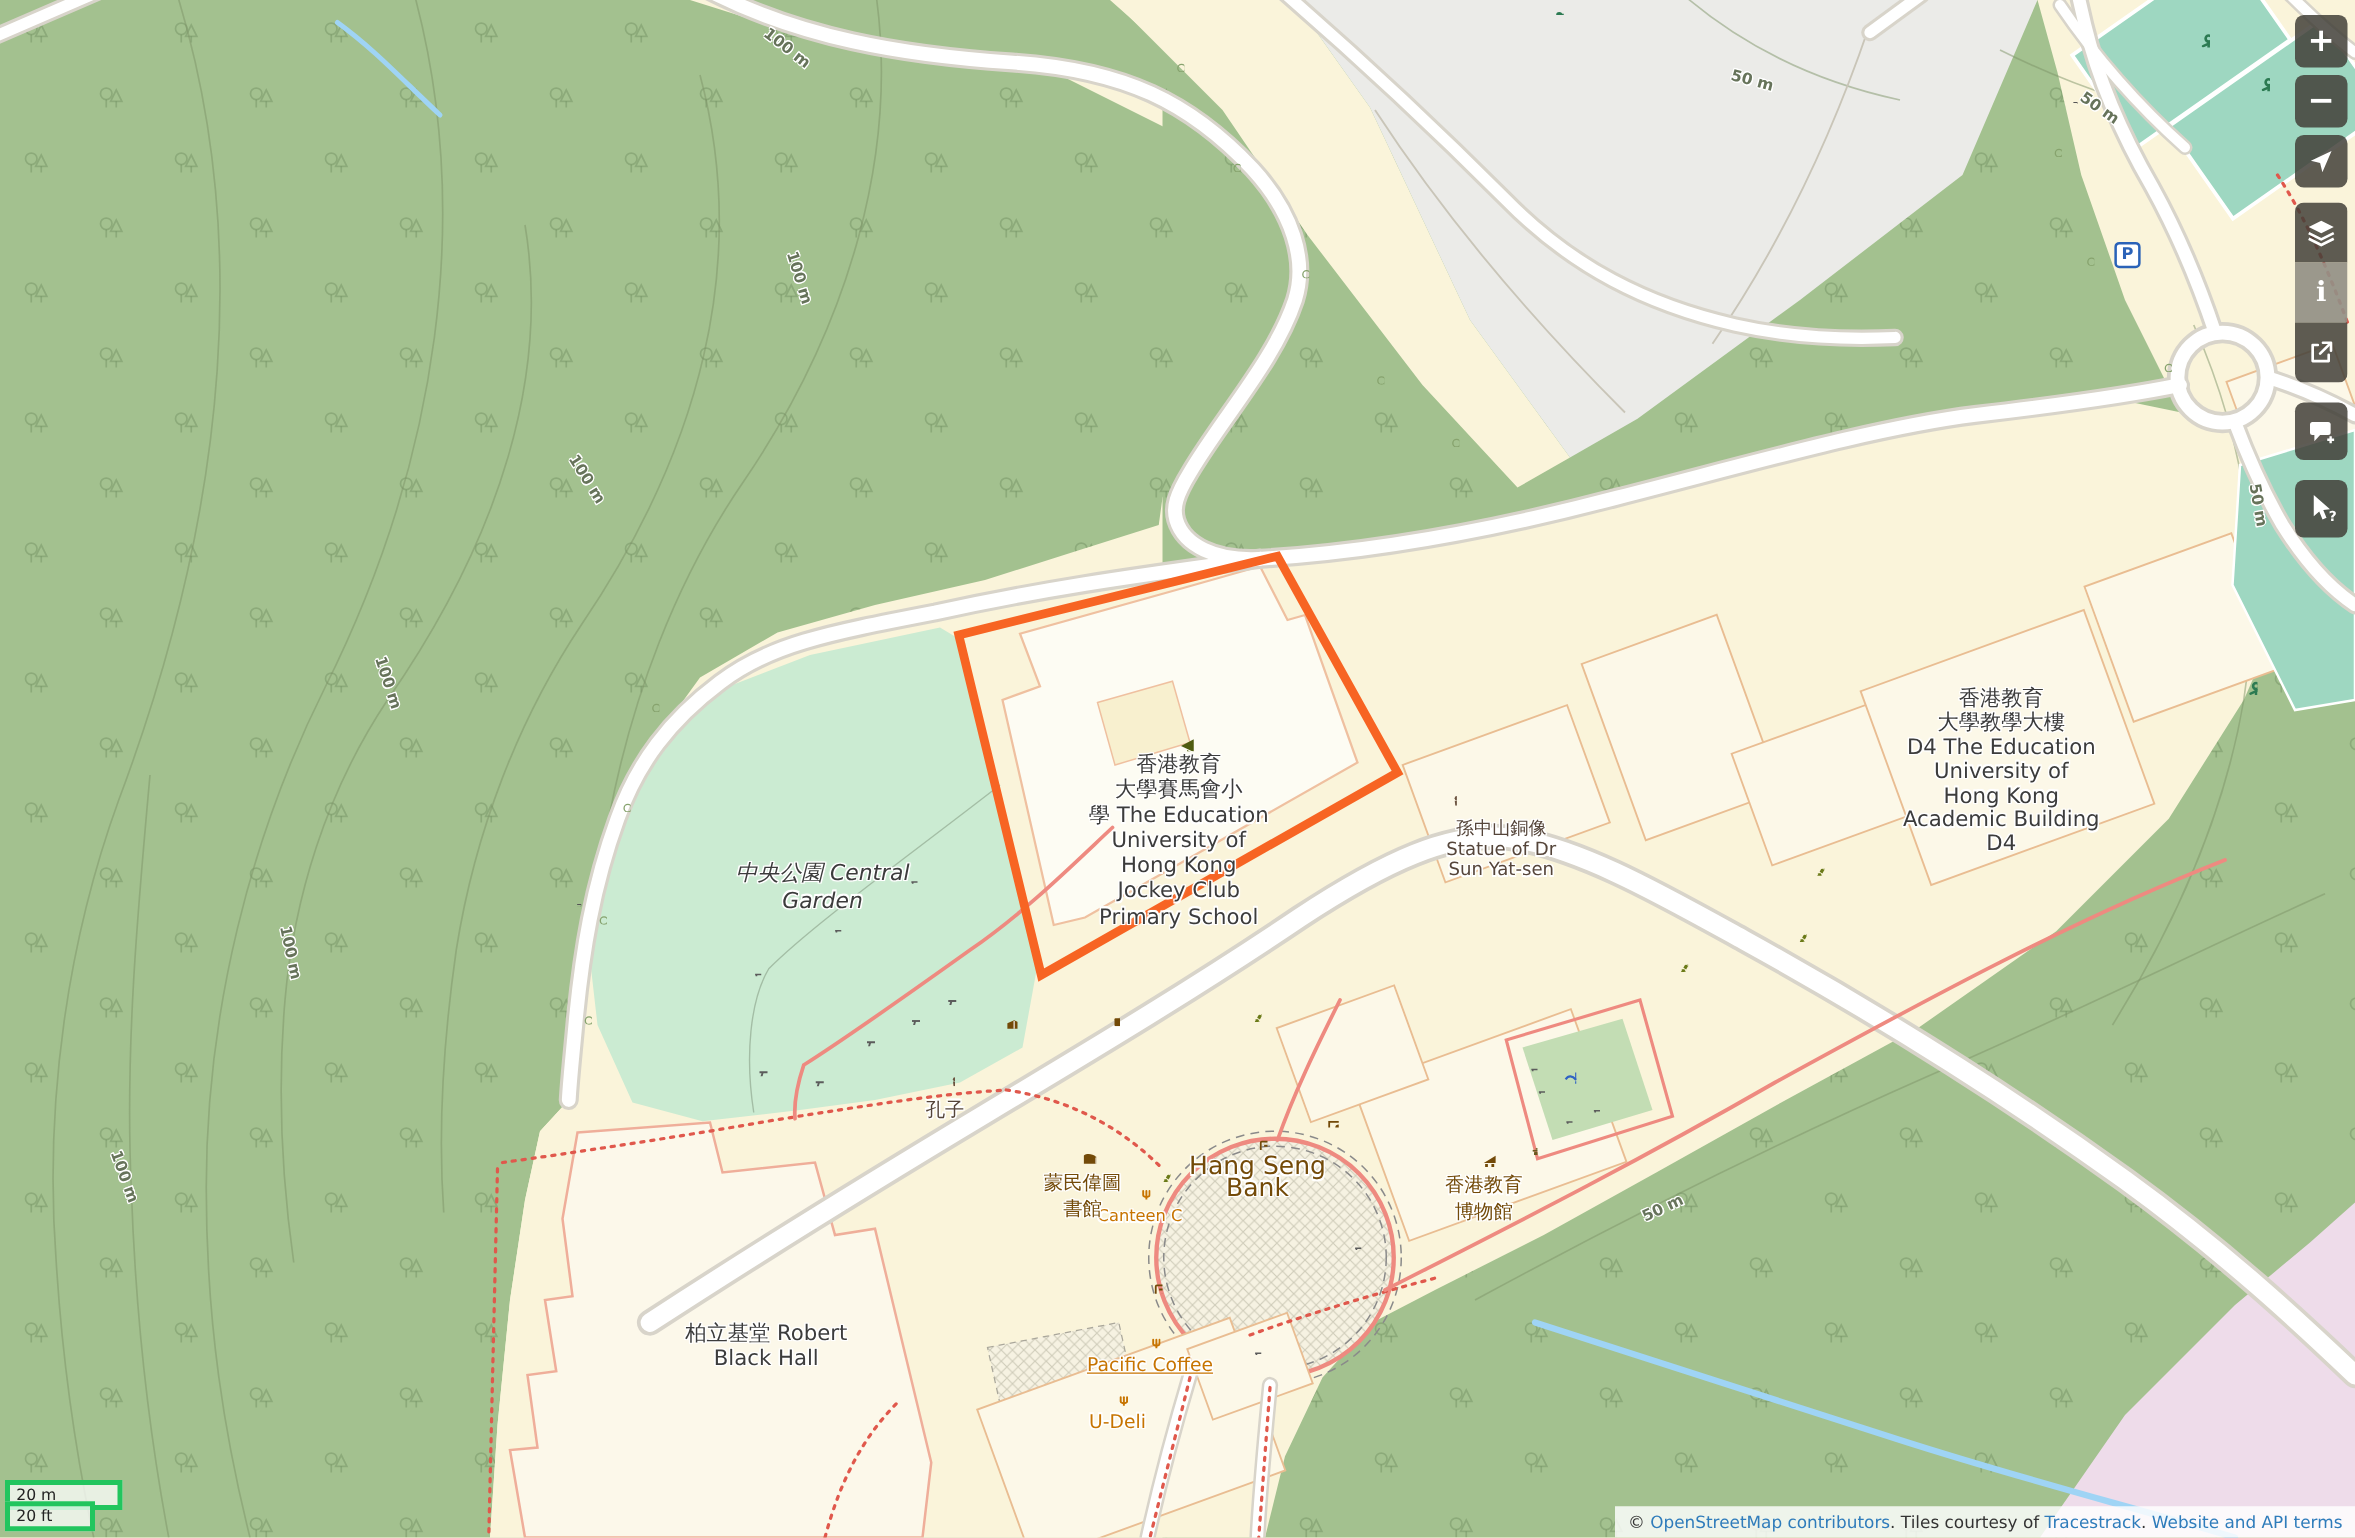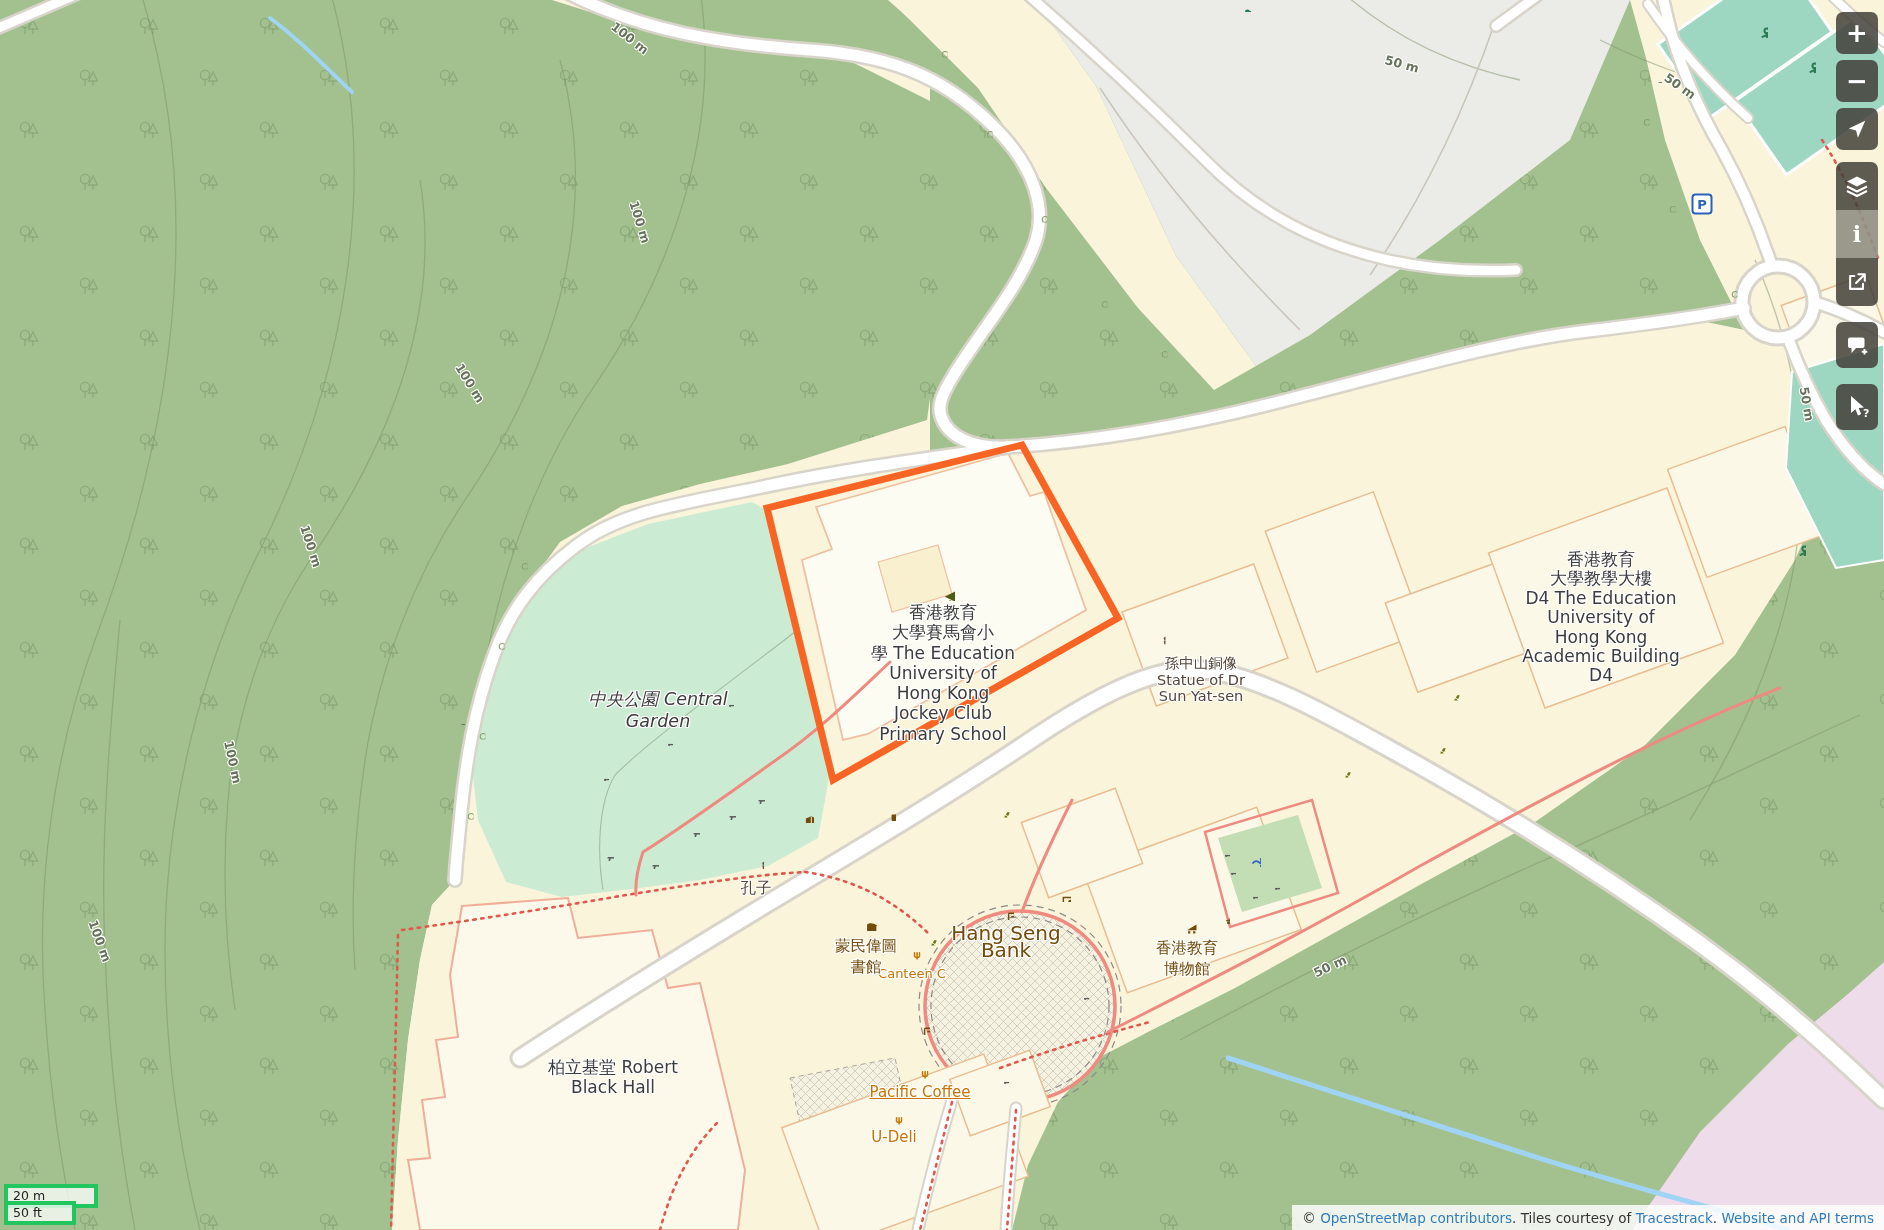--- a/index.html
+++ b/index.html
@@ -578,17 +578,17 @@
   <div class="ctrl single" style="top:384px;height:46px;">
     <span style="display:flex;align-items:center;">
       <svg width="26" height="26" viewBox="0 0 26 26">
         <path d="M7,2 L7,19 L11.4,15.2 L14,21.5 L17.2,20.1 L14.6,14 L20,13.4 Z" fill="#fff"></path>
         <text x="19" y="23" font-size="11" font-weight="bold" fill="#fff">?</text>
       </svg>
     </span>
   </div>
 
   <div class="scalebox" style="top:1184px;width:76px;">20 m</div>
-  <div class="scalebox" style="top:1201px;width:54px;">50 ft</div>
+  <div class="scalebox" style="top:1201px;width:54px;">20 ft</div>
 
   <div class="attrib"><span>© </span><a href="#">OpenStreetMap contributors</a><span>. Tiles courtesy of </span><a href="#">Tracestrack</a><span>. </span><a href="#">Website and API terms</a></div>
 
 </div>
 
 </body></html>

